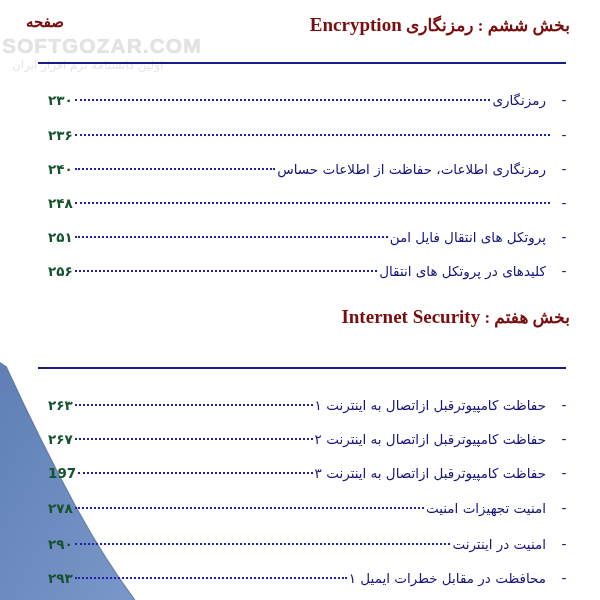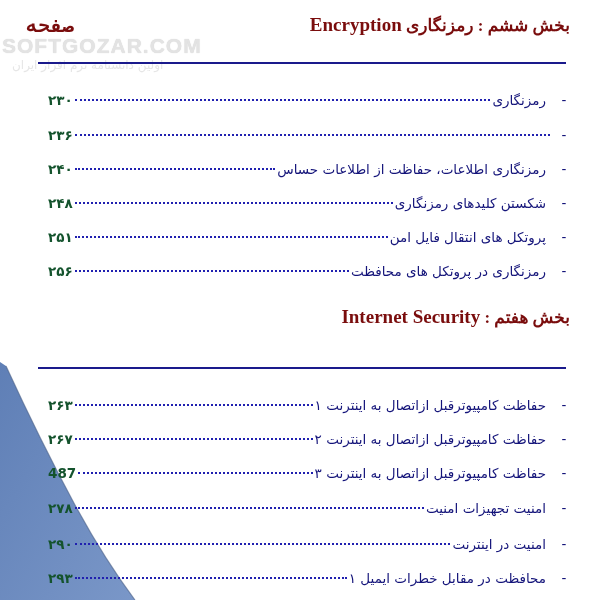--- a/index.html
+++ b/index.html
@@ -14,22 +14,22 @@
     }
     .section-title {
       position: absolute; right: 30px;
       direction: rtl; color: #7a0d0d; font-weight: bold;
       font-family: "Liberation Serif", "DejaVu Serif", serif;
       font-size: 17px; white-space: nowrap; margin-left: 32px;
     }
     .section-title .en { font-family: "Liberation Serif", serif; font-size: 19px; font-weight: bold; }
     .page-label {
       position: absolute; left: 26px; top: 13px;
-      color: #7a0d0d; font-weight: bold; font-size: 20px;
-      font-family: Liberation Mono, monospace;
+      color: #7a0d0d; font-weight: bold; font-size: 15px;
+      font-family: Liberation Serif, serif;
     }
     .watermark {
       position: absolute; left: 2px; top: 34px;
       color: #e3e3e3; font-family: "Liberation Sans", sans-serif;
       font-weight: bold; font-size: 21px; letter-spacing: 1px;
       text-shadow: 0 0 1px #d0d0d0;
     }
     .watermark-sub {
       position: absolute; left: 12px; top: 58px;
       color: #e6e6e6; font-family: "DejaVu Sans", sans-serif;
@@ -90,33 +90,32 @@
   <span class="page">۲۳۶</span>
 </div>
 <div class="entry" style="top:161px;">
   <span class="dash">-</span>
   <span class="title">رمزنگاری اطلاعات، حفاظت از اطلاعات حساس</span>
   <span class="dots"></span>
   <span class="page">۲۴۰</span>
 </div>
 <div class="entry" style="top:195px;">
   <span class="dash">-</span>
-  <span class="title">شکستن کلیدهای رمزنگاری</span>
   <span class="dots"></span>
   <span class="page">۲۴۸</span>
 </div>
 <div class="entry" style="top:229px;">
   <span class="dash">-</span>
   <span class="title">پروتکل های انتقال فایل امن</span>
   <span class="dots"></span>
   <span class="page">۲۵۱</span>
 </div>
 <div class="entry" style="top:263px;">
   <span class="dash">-</span>
-  <span class="title">رمزنگاری در پروتکل های محافظت</span>
+  <span class="title">کلیدهای در پروتکل های انتقال</span>
   <span class="dots"></span>
   <span class="page">۲۵۶</span>
 </div>
 
 <div class="section-title" style="top:306px;text-align:center;">
   <span>بخش هفتم :</span>
   <span class="en">Internet Security</span>
 </div>
 <div class="rule" style="top:367px;"></div>
 
@@ -129,21 +128,21 @@
 <div class="entry" style="top:431px;">
   <span class="dash">-</span>
   <span class="title">حفاظت کامپیوترقبل ازاتصال به اینترنت ۲</span>
   <span class="dots"></span>
   <span class="page">۲۶۷</span>
 </div>
 <div class="entry" style="top:465px;">
   <span class="dash">-</span>
   <span class="title">حفاظت کامپیوترقبل ازاتصال به اینترنت ۳</span>
   <span class="dots"></span>
-  <span class="page">487</span>
+  <span class="page">197</span>
 </div>
 <div class="entry" style="top:500px;">
   <span class="dash">-</span>
   <span class="title">امنیت تجهیزات امنیت</span>
   <span class="dots"></span>
   <span class="page">۲۷۸</span>
 </div>
 <div class="entry" style="top:536px;">
   <span class="dash">-</span>
   <span class="title">امنیت در اینترنت</span>

